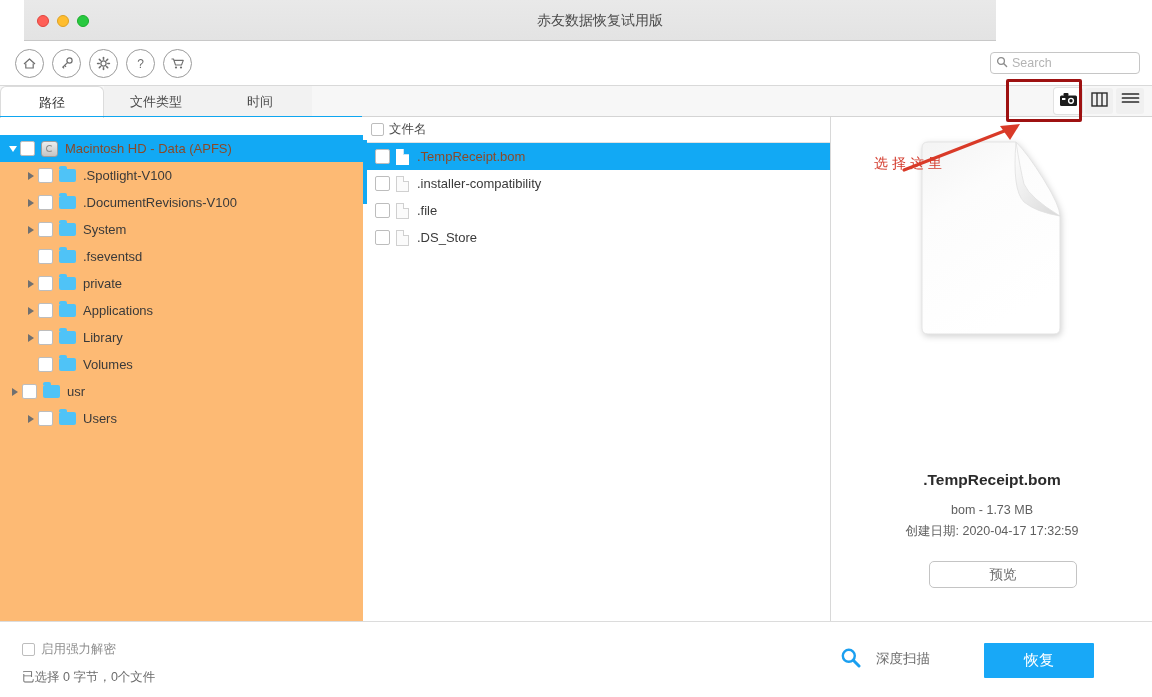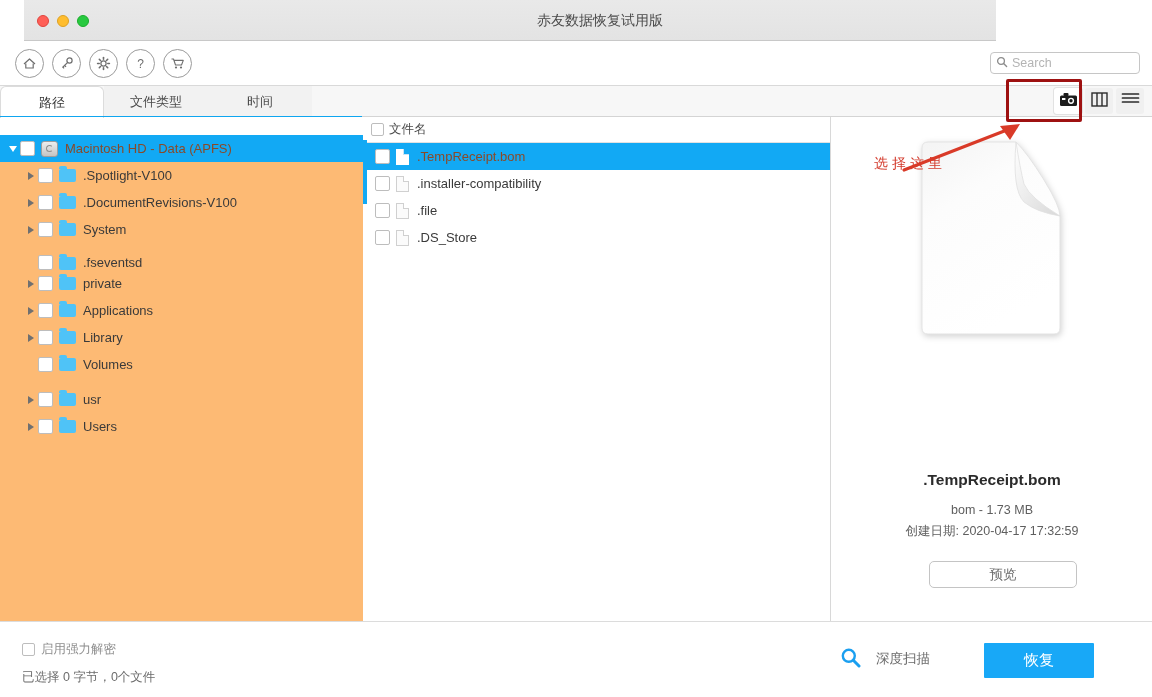--- a/index.html
+++ b/index.html
@@ -408,21 +408,21 @@
           <span>.DocumentRevisions-V100</span>
         </div>
         <div class="tree-row" style="padding-left: 24px;">
           <div class="twisty">
             <i></i>
           </div>
           <div class="cb"></div>
           <div class="folder-ico"></div>
           <span>System</span>
         </div>
-        <div class="tree-row" style="padding-left: 24px; align-items: flex-end;">
+        <div class="tree-row" style="padding-left: 24px;">
           <div class="twisty"></div>
           <div class="cb"></div>
           <div class="folder-ico"></div>
           <span>.fseventsd</span>
         </div>
         <div class="tree-row" style="padding-left: 24px;">
           <div class="twisty">
             <i></i>
           </div>
           <div class="cb"></div>
@@ -444,21 +444,21 @@
           <div class="cb"></div>
           <div class="folder-ico"></div>
           <span>Library</span>
         </div>
         <div class="tree-row" style="padding-left: 24px;">
           <div class="twisty"></div>
           <div class="cb"></div>
           <div class="folder-ico"></div>
           <span>Volumes</span>
         </div>
-        <div class="tree-row" style="padding-left: 24px; margin-top: 8px;">
+        <div class="tree-row" style="padding-left: 8px;">
           <div class="twisty">
             <i></i>
           </div>
           <div class="cb"></div>
           <div class="folder-ico"></div>
           <span>usr</span>
         </div>
         <div class="tree-row" style="padding-left: 24px;">
           <div class="twisty">
             <i></i>

